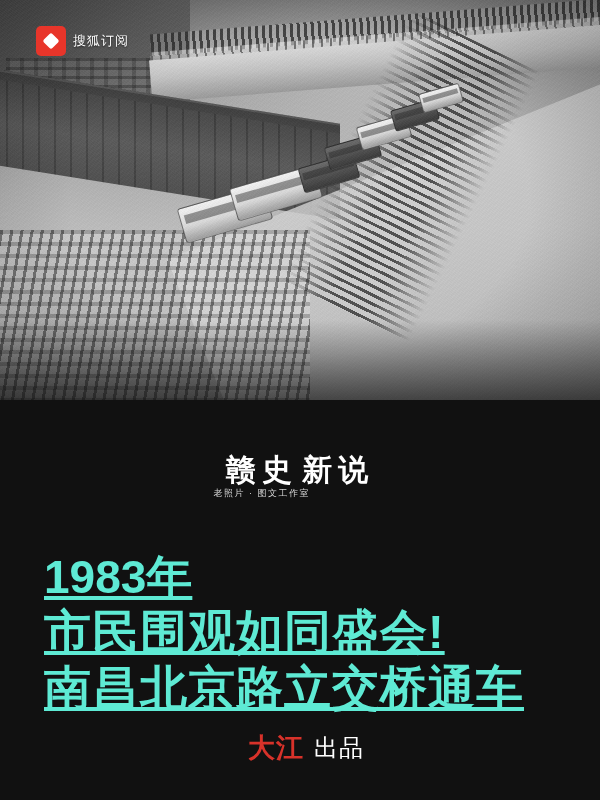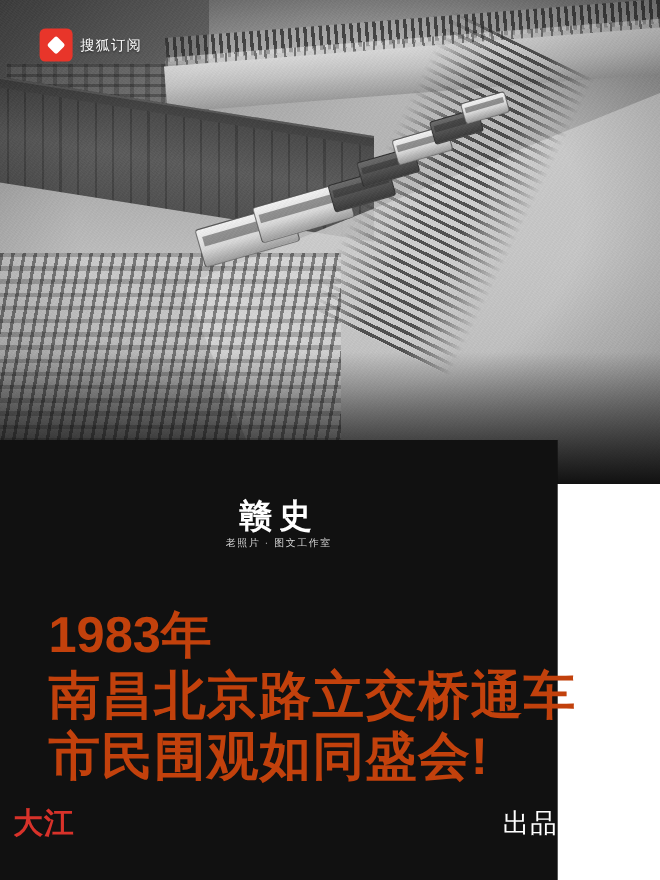--- a/index.html
+++ b/index.html
@@ -207,21 +207,21 @@
     letter-spacing: 1px;
     text-shadow: 0 1px 2px rgba(0,0,0,0.6);
     white-space: nowrap;
   }
 
   
   .panel {
     position: absolute;
     left: 0;
     top: 400px;
-    width: 507px;
+    width: 600px;
     height: 400px;
     background: #111111;
   }
 
   .brand-block {
     position: absolute;
     left: 0;
     right: 0;
     top: 52px;
     text-align: center;
@@ -247,21 +247,22 @@
     white-space: nowrap;
     font-family: "Liberation Sans", sans-serif;
     font-weight: 400;
   }
 
   .headline {
     position: absolute;
     left: 44px;
     right: 40px;
     top: 150px;
-    color: #c2410c;
+    color: #5eead4;
+    text-decoration: underline;
   }
   .headline div {
     font-size: 47px;
     font-weight: 700;
     line-height: 1.18;
     letter-spacing: 1px;
     white-space: nowrap;
     font-family: "Liberation Sans", sans-serif;
   }
   .headline div.l1 {
@@ -269,21 +270,21 @@
     letter-spacing: 0;
   }
 
   .footer {
     position: absolute;
     left: 0;
     right: 0;
     bottom: 34px;
     display: flex;
     align-items: center;
-    justify-content: space-between;
+    justify-content: center;
     gap: 6px;
     color: #ffffff;
     font-size: 19px;
     margin-left: 12px;
   }
   .footer .studio-mark {
     color: #d8322a;
     font-size: 27px;
     font-weight: 700;
     letter-spacing: 1px;
@@ -333,26 +334,27 @@
     </div>
   </div>
 
   <div class="panel">
 
     <div class="brand-block">
       <div class="brand-line">
         <span>赣史</span>
         <span class="brand-sub">老照片 · 图文工作室</span>
       </div>
+      <div class="brand-line">新说</div>
     </div>
 
     <div class="headline">
       <div class="l1">1983年</div>
+      <div>市民围观如同盛会!</div>
       <div>南昌北京路立交桥通车</div>
-      <div>市民围观如同盛会!</div>
     </div>
 
     <div class="footer">
       <span class="studio-mark">大江</span>
       <span class="studio-suffix">出品</span>
     </div>
 
   </div>
 </div>
 

